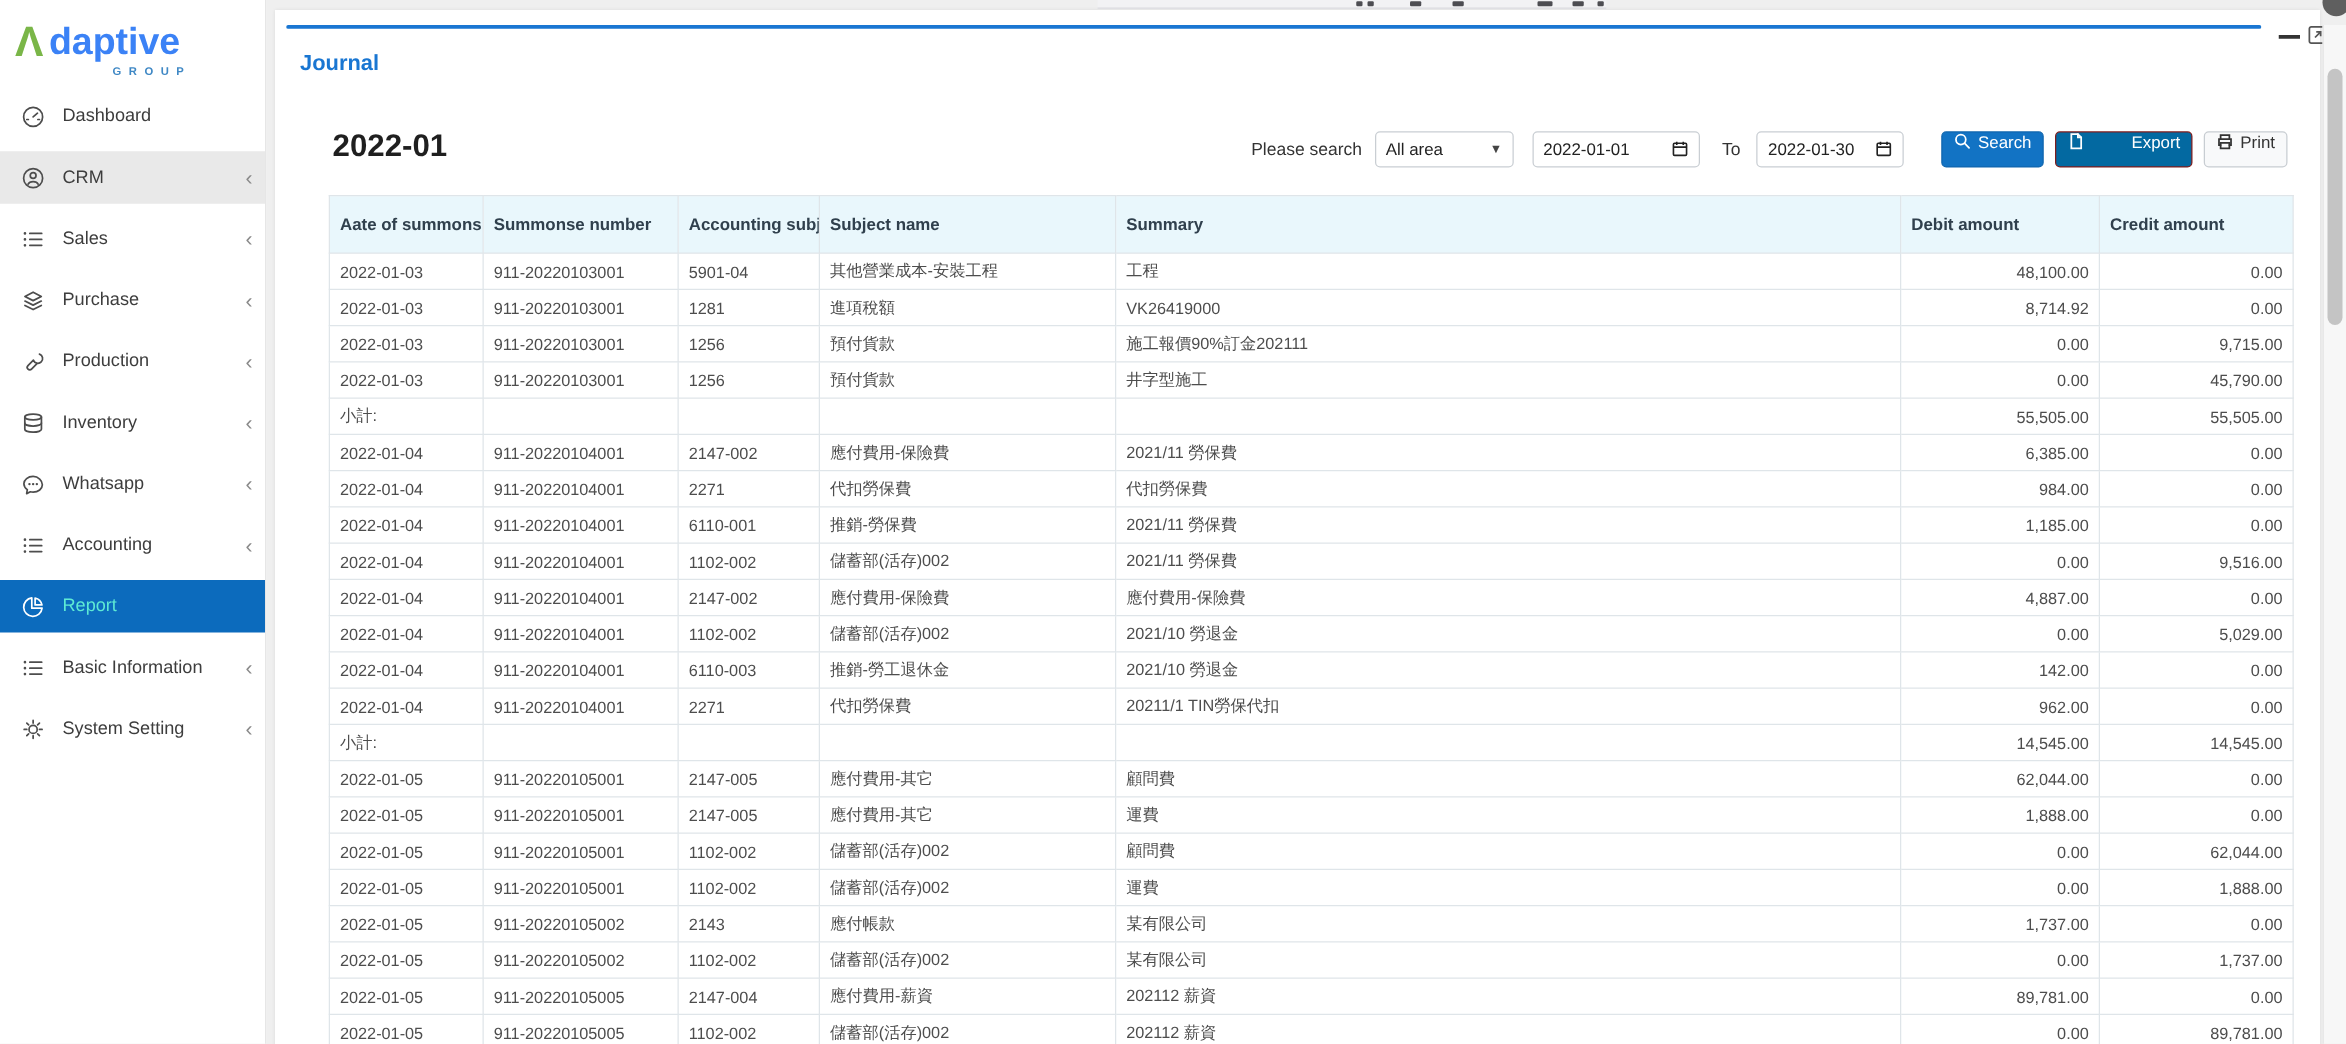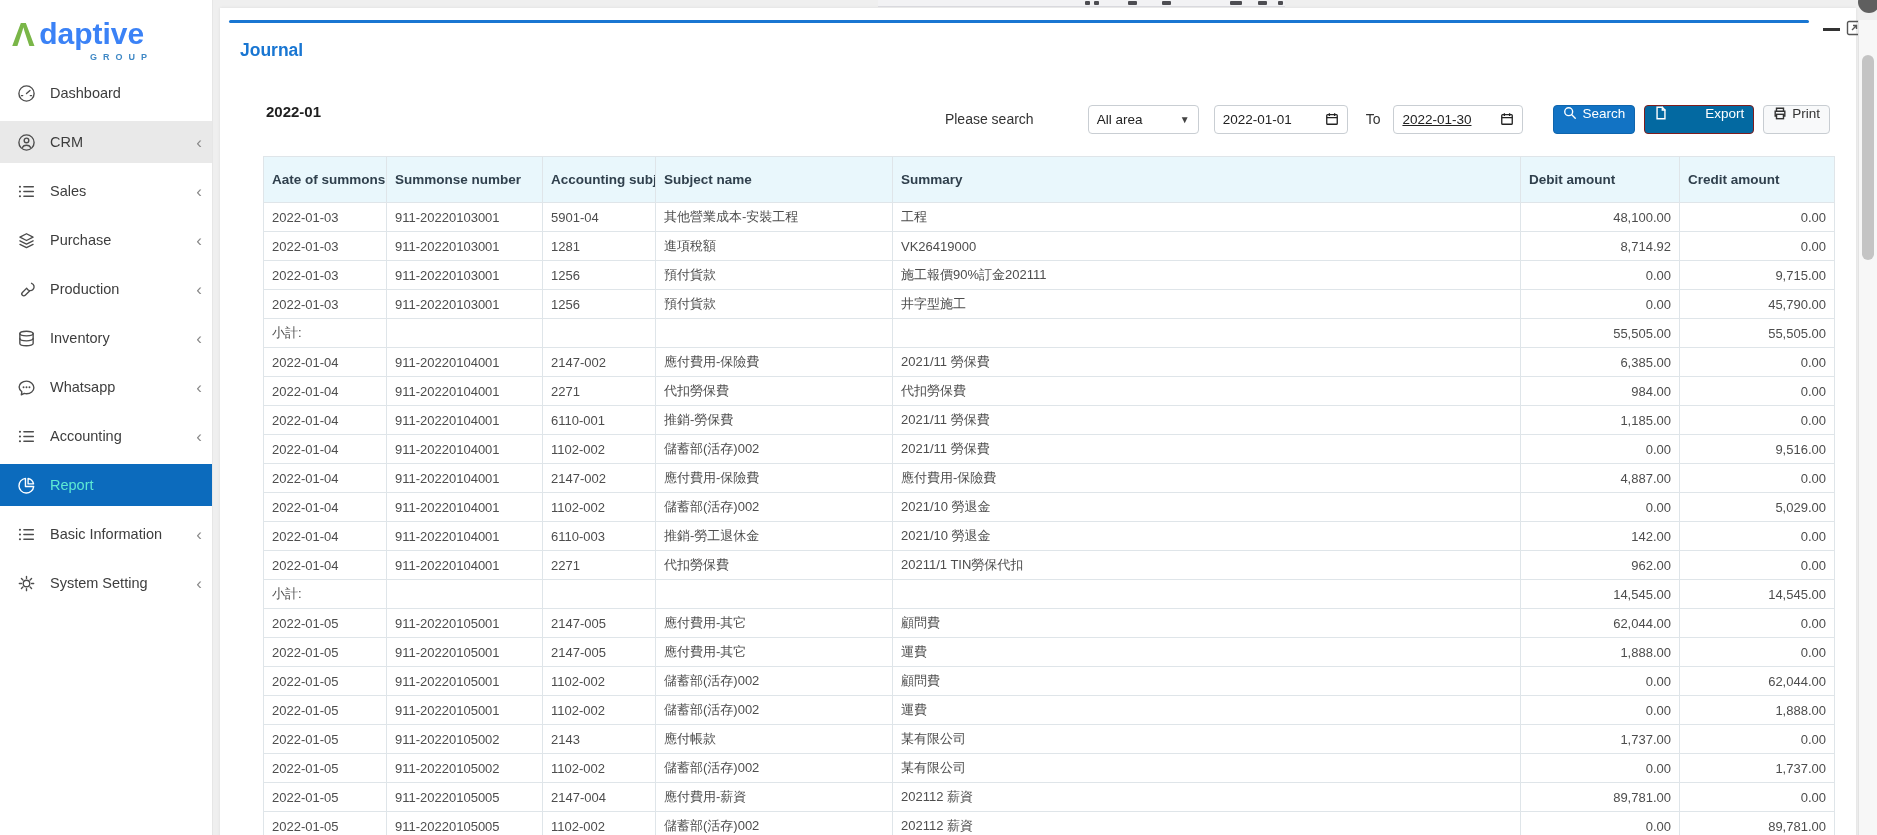--- a/index.html
+++ b/index.html
@@ -35,26 +35,26 @@
   .card { position:absolute; left:220px; top:8px; width:1636px; height:832px;
     background:#ffffff; box-shadow:0 0 3px rgba(0,0,0,0.08); }
   .blue-line { position:absolute; left:9px; top:12px; width:1580px; height:3px;
     background:#1976d2; border-radius:2px; }
   .min-dash { position:absolute; left:1603px; top:20px; width:17px; height:3px; background:#333; cursor:pointer; }
   .expand-box { position:absolute; left:1626px; top:12px; width:16px; height:16px; cursor:pointer; }
   .expand-box svg { width:16px; height:16px; stroke:#555; fill:none; stroke-width:1.4; }
   .page-title { position:absolute; left:20px; top:32px; font-size:17.5px; font-weight:bold; color:#1976d2; }
 
   
-  .period-title { position:absolute; left:46px; top:95px; font-size:15px; font-weight:bold; color:#1f1f1f; }
+  .period-title { position:absolute; left:46px; top:95px; font-size:25px; font-weight:bold; color:#1f1f1f; }
   .toolbar { position:absolute; right:26px; top:96px; height:30px; display:flex; align-items:center; }
   .tb-label { font-size:14px; color:#333; margin-right:10px; white-space:nowrap; }
   .tb-select { width:111px; height:29px; border:1px solid #c9ced3; border-radius:4px; background:#fff;
     display:flex; align-items:center; justify-content:space-between; padding:0 8px; margin-right:15px;
-    font-size:13.5px; color:#222; cursor:pointer;margin-left:44px; }
+    font-size:13.5px; color:#222; cursor:pointer; }
   .tb-select .caret { font-size:10px; color:#444; }
   .date-box { height:29px; border:1px solid #c9ced3; border-radius:4px; background:#fff;
     display:flex; align-items:center; justify-content:space-between; padding:0 8px;
     font-size:13.5px; color:#222; cursor:text; }
   .date-box .cal { width:14px; height:14px; margin-left:10px; }
   .date-box .cal svg { width:14px; height:14px; stroke:#222; fill:none; stroke-width:1.5; }
   .to-label { font-size:14px; color:#333; margin:0 13px 0 18px; }
   .btn { height:29px; border-radius:4px; display:flex; align-items:flex-start; padding:0 9px;
     font-size:13.5px; cursor:pointer; white-space:nowrap; }
   .btn svg { width:14px; height:14px; margin-right:5px; fill:none; stroke-width:1.6; stroke-linecap:round; }
@@ -216,21 +216,21 @@
     <div class="date-box" style="width:134px;">
       <span>2022-01-01</span>
       <span class="cal">
         <svg viewBox="0 0 16 16">
             <rect x="2" y="3" width="12" height="11" rx="1"></rect>
             <path d="M2 6.5 h12 M5 1.5 v3 M11 1.5 v3"></path>
           </svg>
       </span>
     </div>
     <span class="to-label">To</span>
-    <div class="date-box" style="width:130px;text-decoration:underline;">
+    <div class="date-box" style="width:118px;">
       <span>2022-01-30</span>
       <span class="cal">
         <svg viewBox="0 0 16 16">
             <rect x="2" y="3" width="12" height="11" rx="1"></rect>
             <path d="M2 6.5 h12 M5 1.5 v3 M11 1.5 v3"></path>
           </svg>
       </span>
     </div>
     <div class="btn btn-search">
       <svg viewBox="0 0 16 16">

